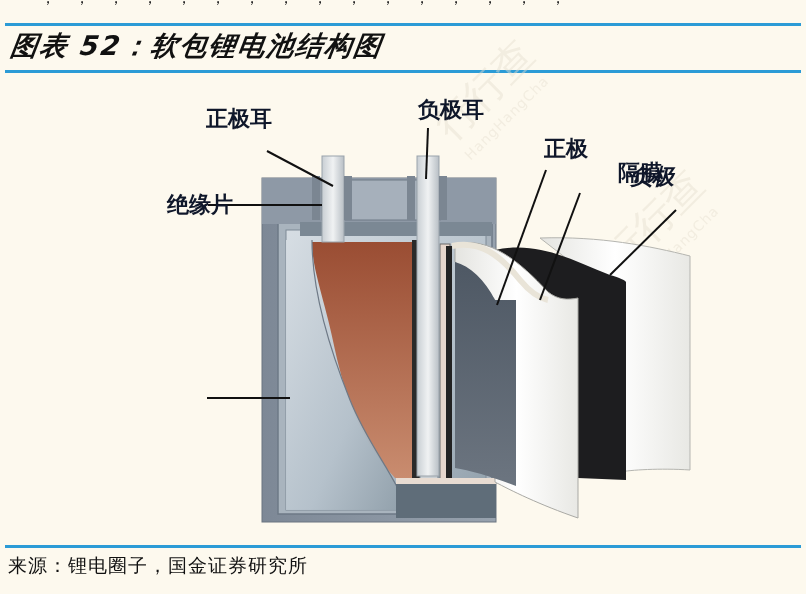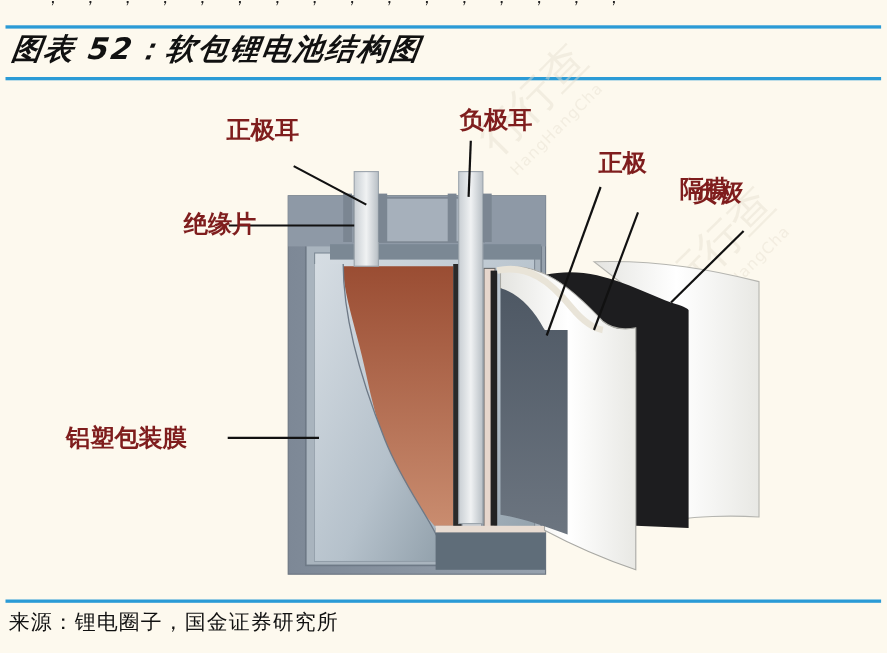--- a/index.html
+++ b/index.html
@@ -19,21 +19,21 @@
   .rule.r3 { top: 545px; }
   .fig-title {
     position: absolute; left: 8px; top: 26px; height: 40px; line-height: 40px;
     font-family: "DejaVu Sans", sans-serif; font-size: 27px; font-weight: bold;
     font-style: italic; color: #111; letter-spacing: 2px;
     transform: skewX(-8deg); transform-origin: left bottom;
   }
   .diagram { position: absolute; left: 0; top: 75px; width: 806px; height: 468px; }
   .label {
     position: absolute; font-family: "DejaVu Sans", sans-serif; font-weight: bold;
-    font-size: 22px; color: #7f1d1d; white-space: nowrap; line-height: 26px;
+    font-size: 22px; color: #0f172a; white-space: nowrap; line-height: 26px;
   }
   .source {
     position: absolute; left: 8px; top: 553px; font-family: Liberation Sans, sans-serif;
     font-size: 19px; color: #111; white-space: nowrap; letter-spacing: 1px;
   }
   .wm-bottom {
     position: absolute; left: 8px; top: 592px; font-size: 17px; color: #ffffff;
     font-weight: bold; opacity: 0.75; text-shadow: 0 0 2px #b9b9b9; white-space: nowrap; margin-top: 14px;
   }
   .wm-diag {
@@ -151,21 +151,20 @@
       <line x1="207" y1="398" x2="290" y2="398"></line>
       <line x1="546" y1="170" x2="497" y2="305"></line>
       <line x1="580" y1="193" x2="540" y2="300"></line>
       <line x1="676" y1="210" x2="610" y2="275"></line>
     </g>
   </svg>
 
   <div class="label" style="left:206px; top:31px;">正极耳</div>
   <div class="label" style="left:418px; top:22px;text-align:center;">负极耳</div>
   <div class="label" style="left:124px; top:117px;margin-left:43px;">绝缘片</div>
-  <div class="label" style="left:60px; top:311px;">铝塑包装膜</div>
   <div class="label" style="left:544px; top:61px;">正极</div>
   <div class="label" style="left:588px; top:85px;margin-left:30px;">隔膜</div>
   <div class="label" style="left:630px; top:89px;font-style:italic;">负极</div>
 </div>
 
 <div class="rule r3"></div>
 <div class="source">来源：锂电圈子，国金证券研究所</div>
 <div class="wm-bottom">© 人数跨境</div>
 
 </body></html>

